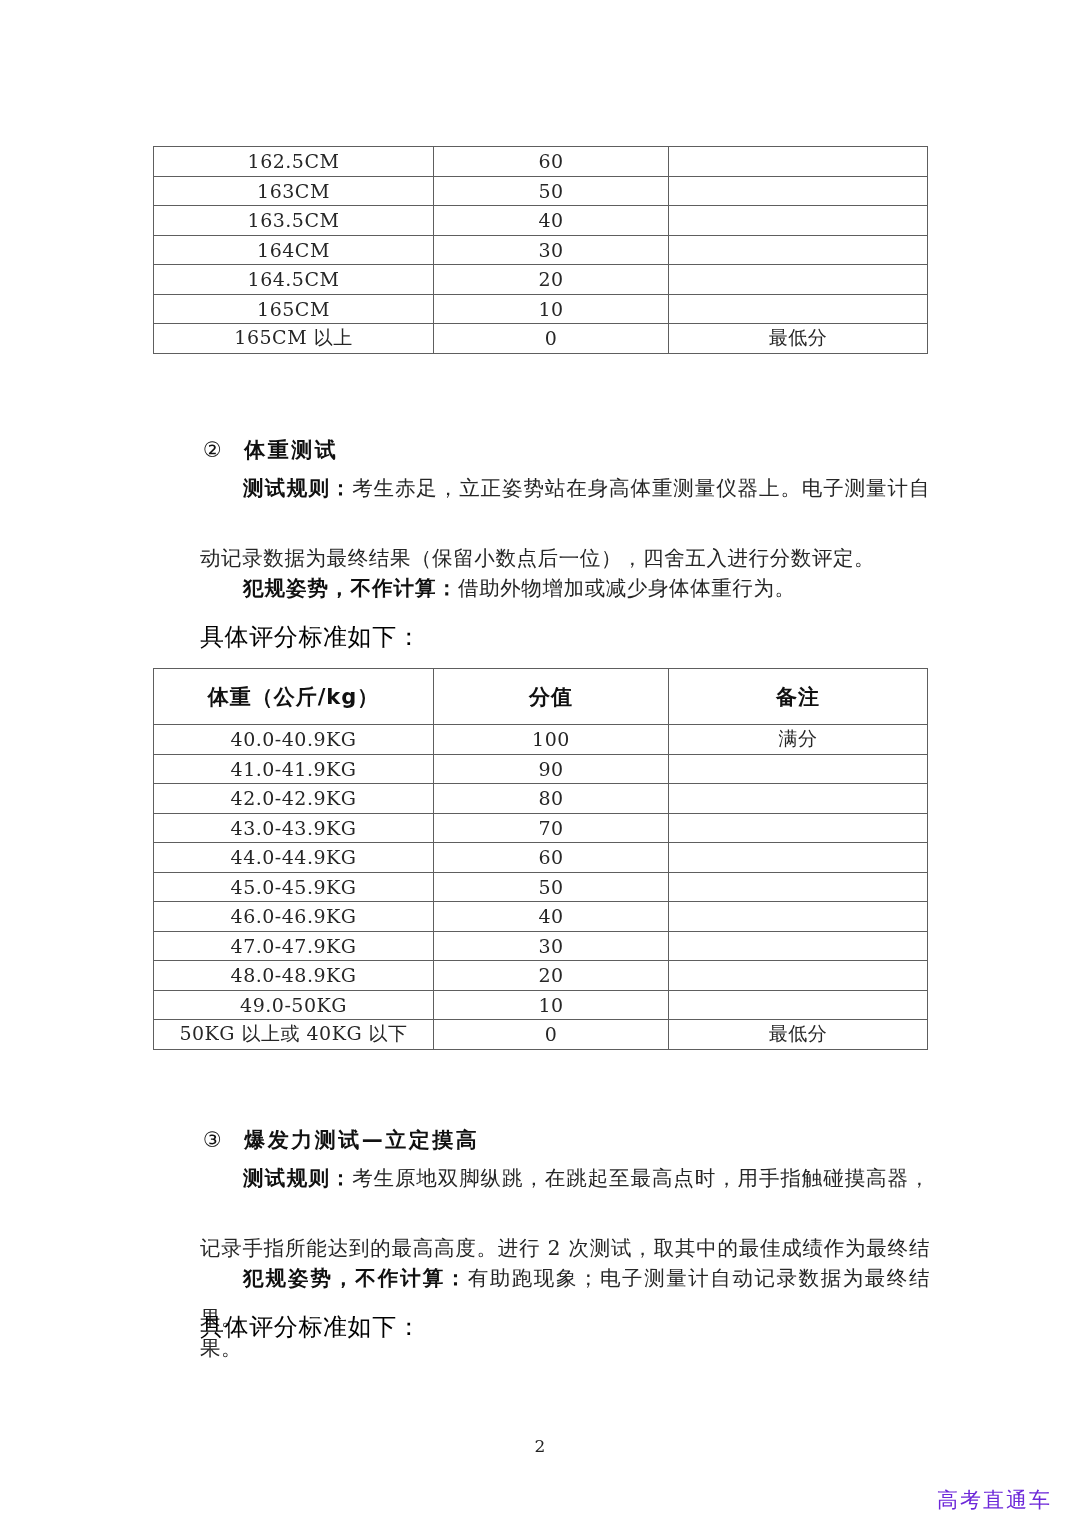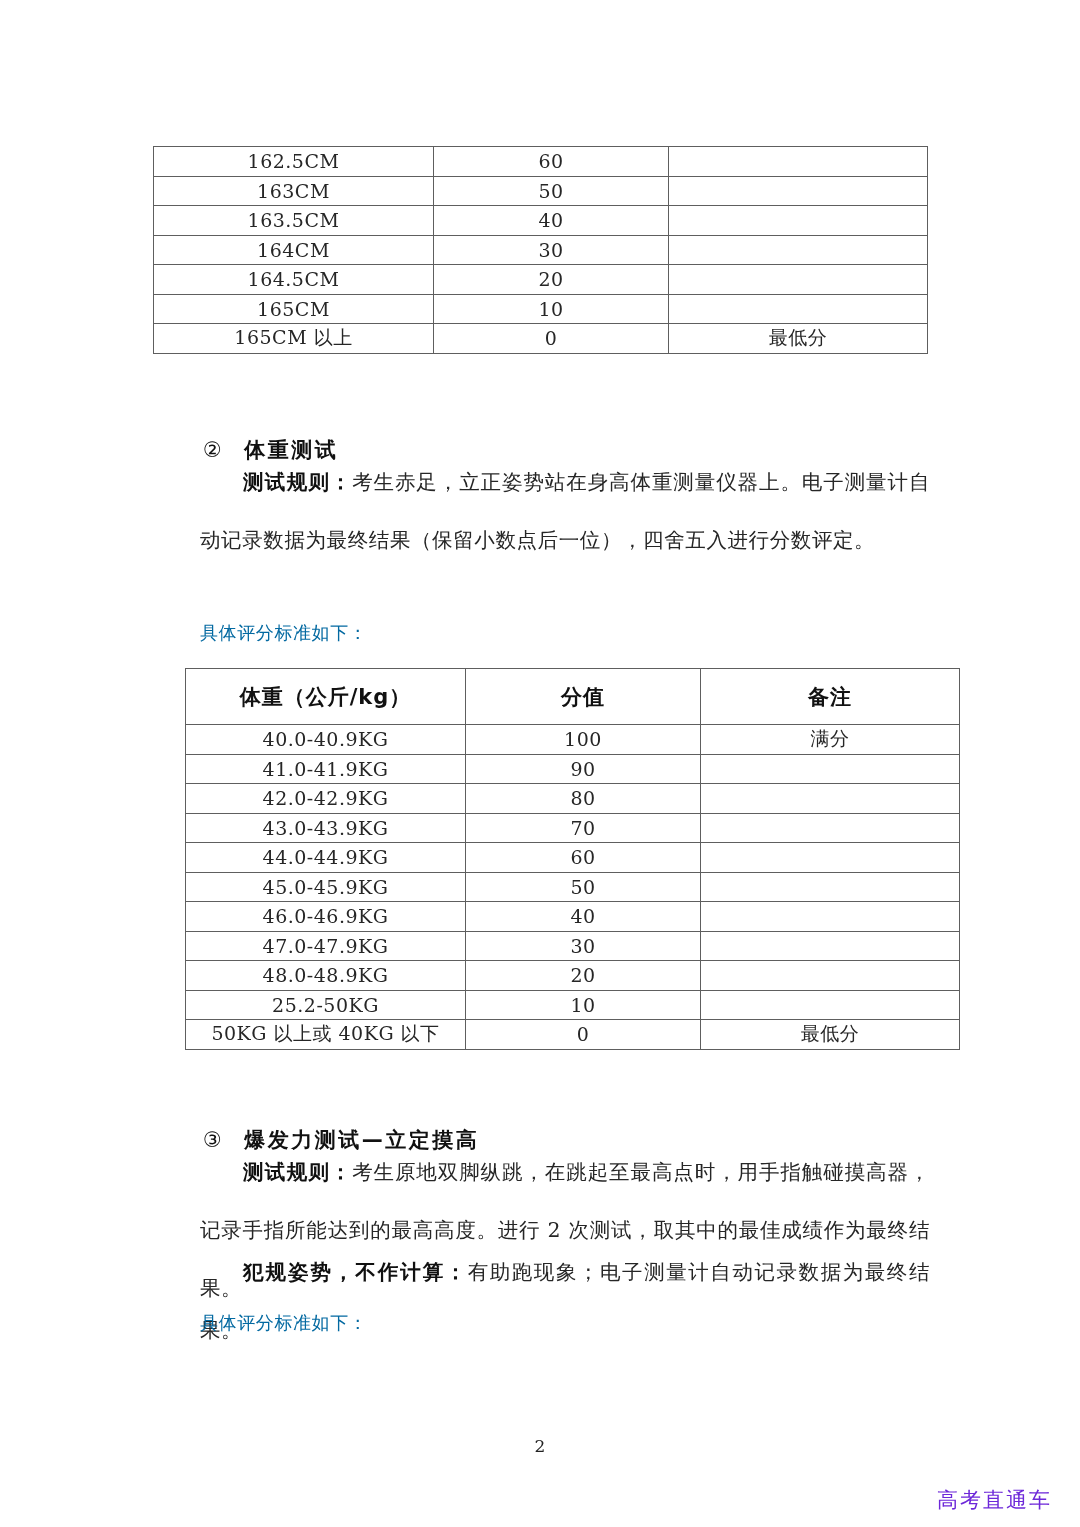--- a/index.html
+++ b/index.html
@@ -52,21 +52,21 @@
   .doc-table .hdr-row { height: 56px; }
   .doc-table .hdr-row th {
     font-family: "DejaVu Sans", "Liberation Sans", sans-serif;
     font-weight: bold;
     font-size: 21px;
     color: #111;
     letter-spacing: 1px;
   }
 
   #table-height { top: 128px; }
-  #table-weight { top: 650px; margin-left: 32px; }
+  #table-weight { top: 650px; }
 
   .cell-note { color: #3a3a3a; }
 
   
   .section-heading {
     position: absolute;
     font-family: "DejaVu Sans", "Liberation Sans", sans-serif;
     font-weight: bold;
     font-size: 21px;
     color: #111;
@@ -80,39 +80,39 @@
     font-family: "DejaVu Sans", "Liberation Sans", sans-serif;
     font-weight: normal;
     font-size: 21px;
   }
 
   .para {
     position: absolute;
     left: 200px;
     width: 730px;
     font-size: 20.5px;
-    line-height: 58px;
+    line-height: 70px;
     color: #262626;
     letter-spacing: 0.6px;
     text-align: justify;
     text-justify: inter-ideograph;
   }
   .para .lead {
     font-family: "DejaVu Sans", "Liberation Sans", sans-serif;
     font-weight: bold;
     color: #101010;
     letter-spacing: 1px;
   }
   .para.indent { text-indent: 2.1em; }
 
   .simple-line {
     position: absolute;
     left: 200px;
-    font-size: 18px;
-    color: #0369a1;
+    font-size: 24px;
+    color: #000000;
     letter-spacing: 0.6px;
     white-space: nowrap;
   }
 
   
   .page-number {
     position: absolute;
     left: 0;
     width: 1080px;
     top: 1418px;
@@ -184,20 +184,23 @@
   </table>
 
   <div class="section-heading" style="left:203px; top:378px;">
     <span class="circ-num">②</span><span>体重测试</span>
   </div>
 
   <div class="para indent" style="top:435px;">
     <span class="lead">测试规则：</span><span>考生赤足，立正姿势站在身高体重测量仪器上。电子测量计自动记录数据为最终结果（保留小数点后一位），四舍五入进行分数评定。</span>
   </div>
 
+  <div class="para indent" style="top:535px;">
+    <span class="lead">犯规姿势，不作计算：</span><span>借助外物增加或减少身体体重行为。</span>
+  </div>
 
   <div class="simple-line" style="top:603px;">具体评分标准如下：</div>
 
   <table class="doc-table" id="table-weight">
     <colgroup>
       <col class="col-a">
         <col class="col-b">
         <col class="col-c">
     </colgroup>
     <thead>
@@ -247,21 +250,21 @@
         <td>47.0-47.9KG</td>
         <td>30</td>
         <td class="cell-note"></td>
       </tr>
       <tr>
         <td>48.0-48.9KG</td>
         <td>20</td>
         <td class="cell-note"></td>
       </tr>
       <tr>
-        <td>25.2-50KG</td>
+        <td>49.0-50KG</td>
         <td>10</td>
         <td class="cell-note"></td>
       </tr>
       <tr>
         <td>50KG 以上或 40KG 以下</td>
         <td>0</td>
         <td class="cell-note">最低分</td>
       </tr>
     </tbody>
   </table>

